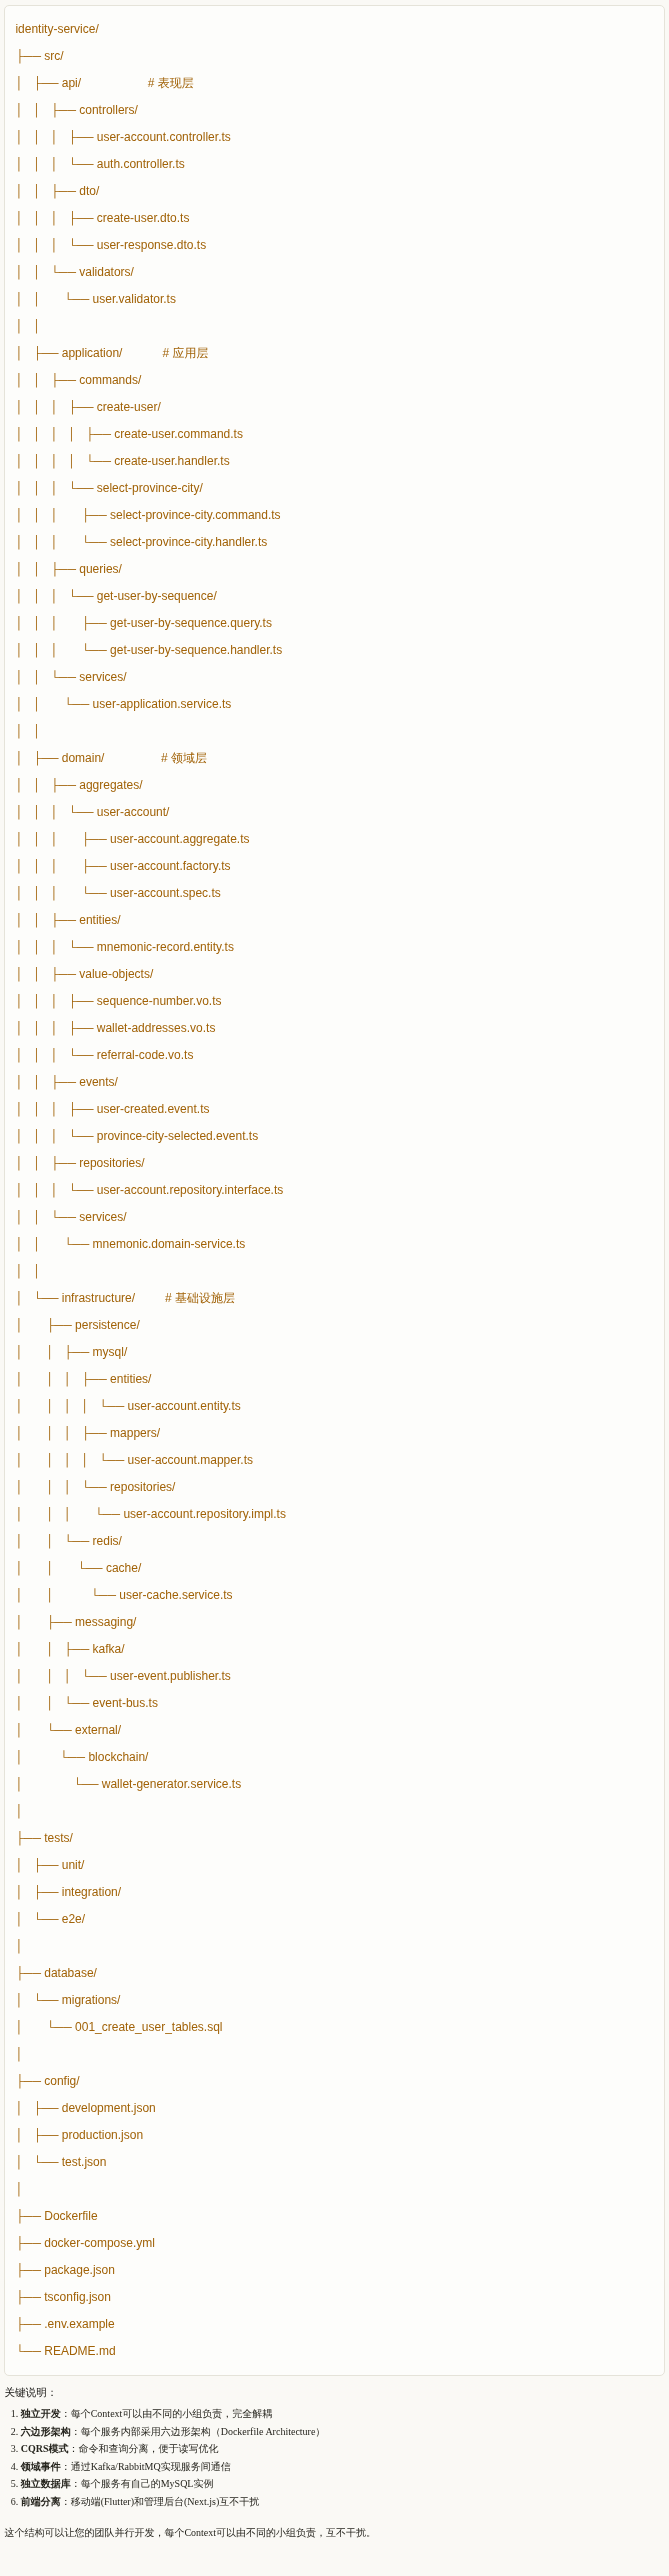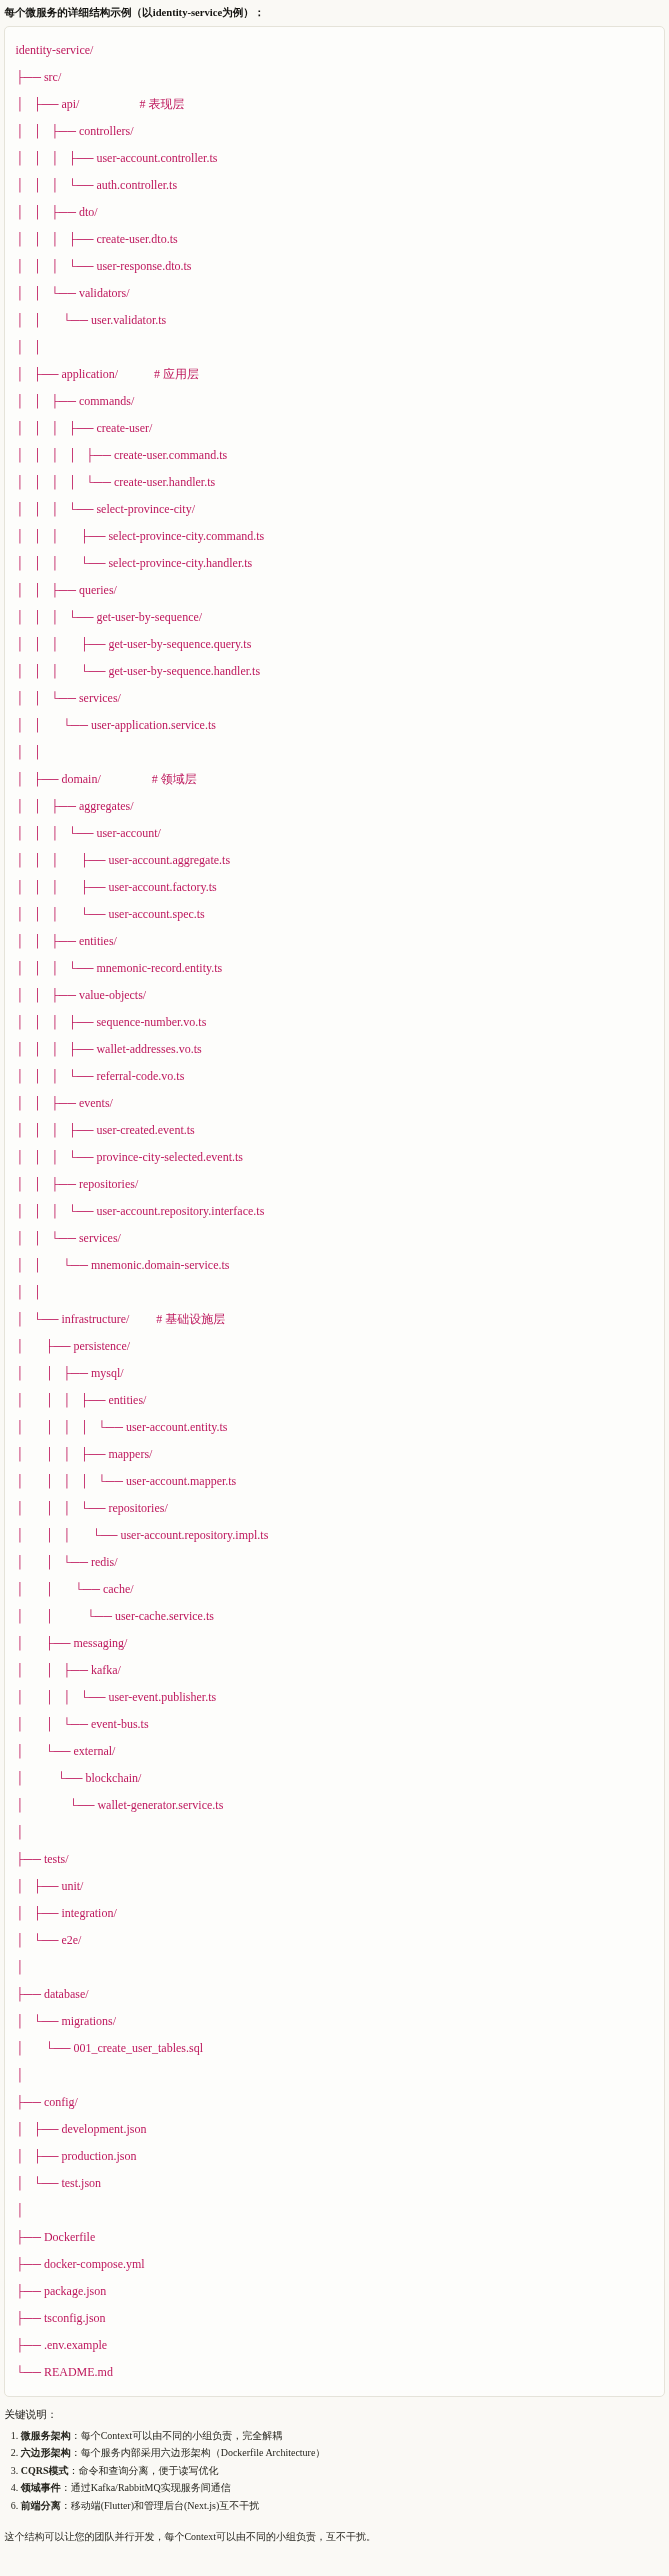--- a/index.html
+++ b/index.html
@@ -21,24 +21,24 @@
   pre.code-block {
     background: #FDFDFB;
     border: 0.6px solid #E5E3D9;
     border-radius: 5px;
     padding: 10px 10px;
     margin: 0 0 9.4px 0;
     overflow: hidden;
   }
   code.tree {
     display: block;
-    font-family: Liberation Serif, serif;
+    font-family: Liberation Sans, sans-serif;
     font-size: 12px;
     line-height: 27px;
-    color: #be185d;
+    color: #a16207;
     white-space: pre;
   }
   .notes-heading {
     font-size: 10.6px;
     font-weight: normal;
     color: #141310;
     line-height: 15px;
     margin: 0 0 5px 0;
   }
   .note-item {
@@ -53,21 +53,20 @@
     line-height: 16.3px;
     margin-top: 15px;
     color: #26251e;
   }
 </style>
 </head>
 <body>
 
 <main>
 
-  <h3 class="page-title">每个微服务的详细结构示例（以identity-service为例）：</h3>
 
   <pre class="code-block"><code class="tree" id="tree-code">identity-service/
 ├── src/
 │   ├── api/                    # 表现层
 │   │   ├── controllers/
 │   │   │   ├── user-account.controller.ts
 │   │   │   └── auth.controller.ts
 │   │   ├── dto/
 │   │   │   ├── create-user.dto.ts
 │   │   │   └── user-response.dto.ts
@@ -147,24 +146,25 @@
 ├── docker-compose.yml
 ├── package.json
 ├── tsconfig.json
 ├── .env.example
 └── README.md</code></pre>
 
   <section>
     <p class="notes-heading">关键说明：</p>
 
     <div id="notes-list">
-        <div class="note-item"><span>1. </span><strong>微服务架构</strong><span>：每个Context可以由不同的小组负责，完全解耦</span></div>
+        <div class="note-item"><span>1. </span><strong>独立开发</strong><span>：每个Context可以由不同的小组负责，完全解耦</span></div>
         <div class="note-item"><span>2. </span><strong>六边形架构</strong><span>：每个服务内部采用六边形架构（Dockerfile Architecture）</span></div>
         <div class="note-item"><span>3. </span><strong>CQRS模式</strong><span>：命令和查询分离，便于读写优化</span></div>
         <div class="note-item"><span>4. </span><strong>领域事件</strong><span>：通过Kafka/RabbitMQ实现服务间通信</span></div>
+        <div class="note-item"><span>5. </span><strong>独立数据库</strong><span>：每个服务有自己的MySQL实例</span></div>
         <div class="note-item"><span>6. </span><strong>前端分离</strong><span>：移动端(Flutter)和管理后台(Next.js)互不干扰</span></div>
       </div>
 
     <p class="closing">这个结构可以让您的团队并行开发，每个Context可以由不同的小组负责，互不干扰。</p>
   </section>
 
 </main>
 
 
 </body></html>

